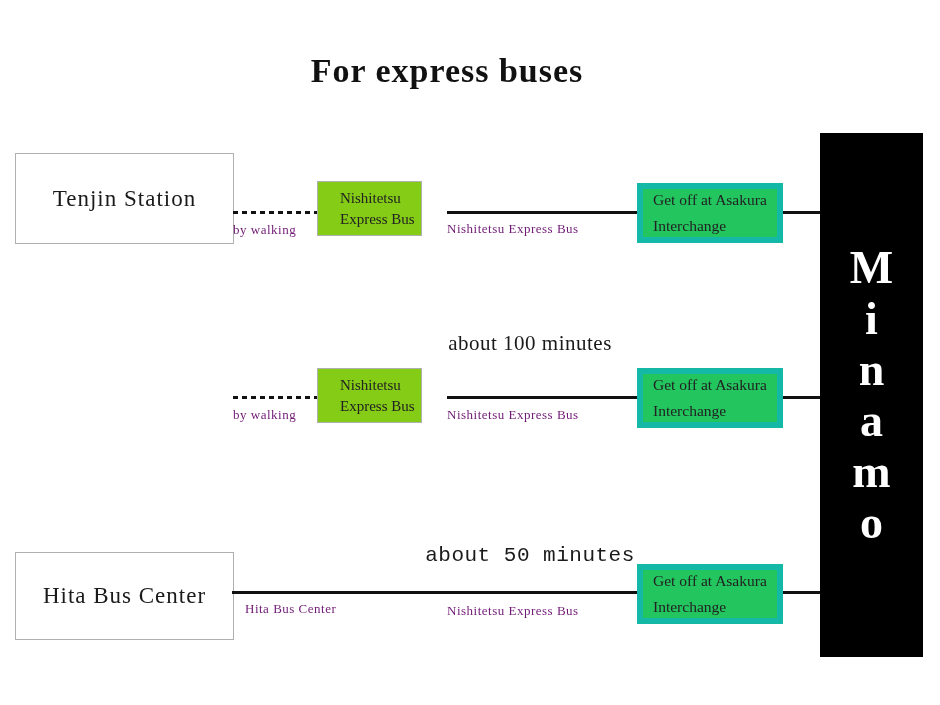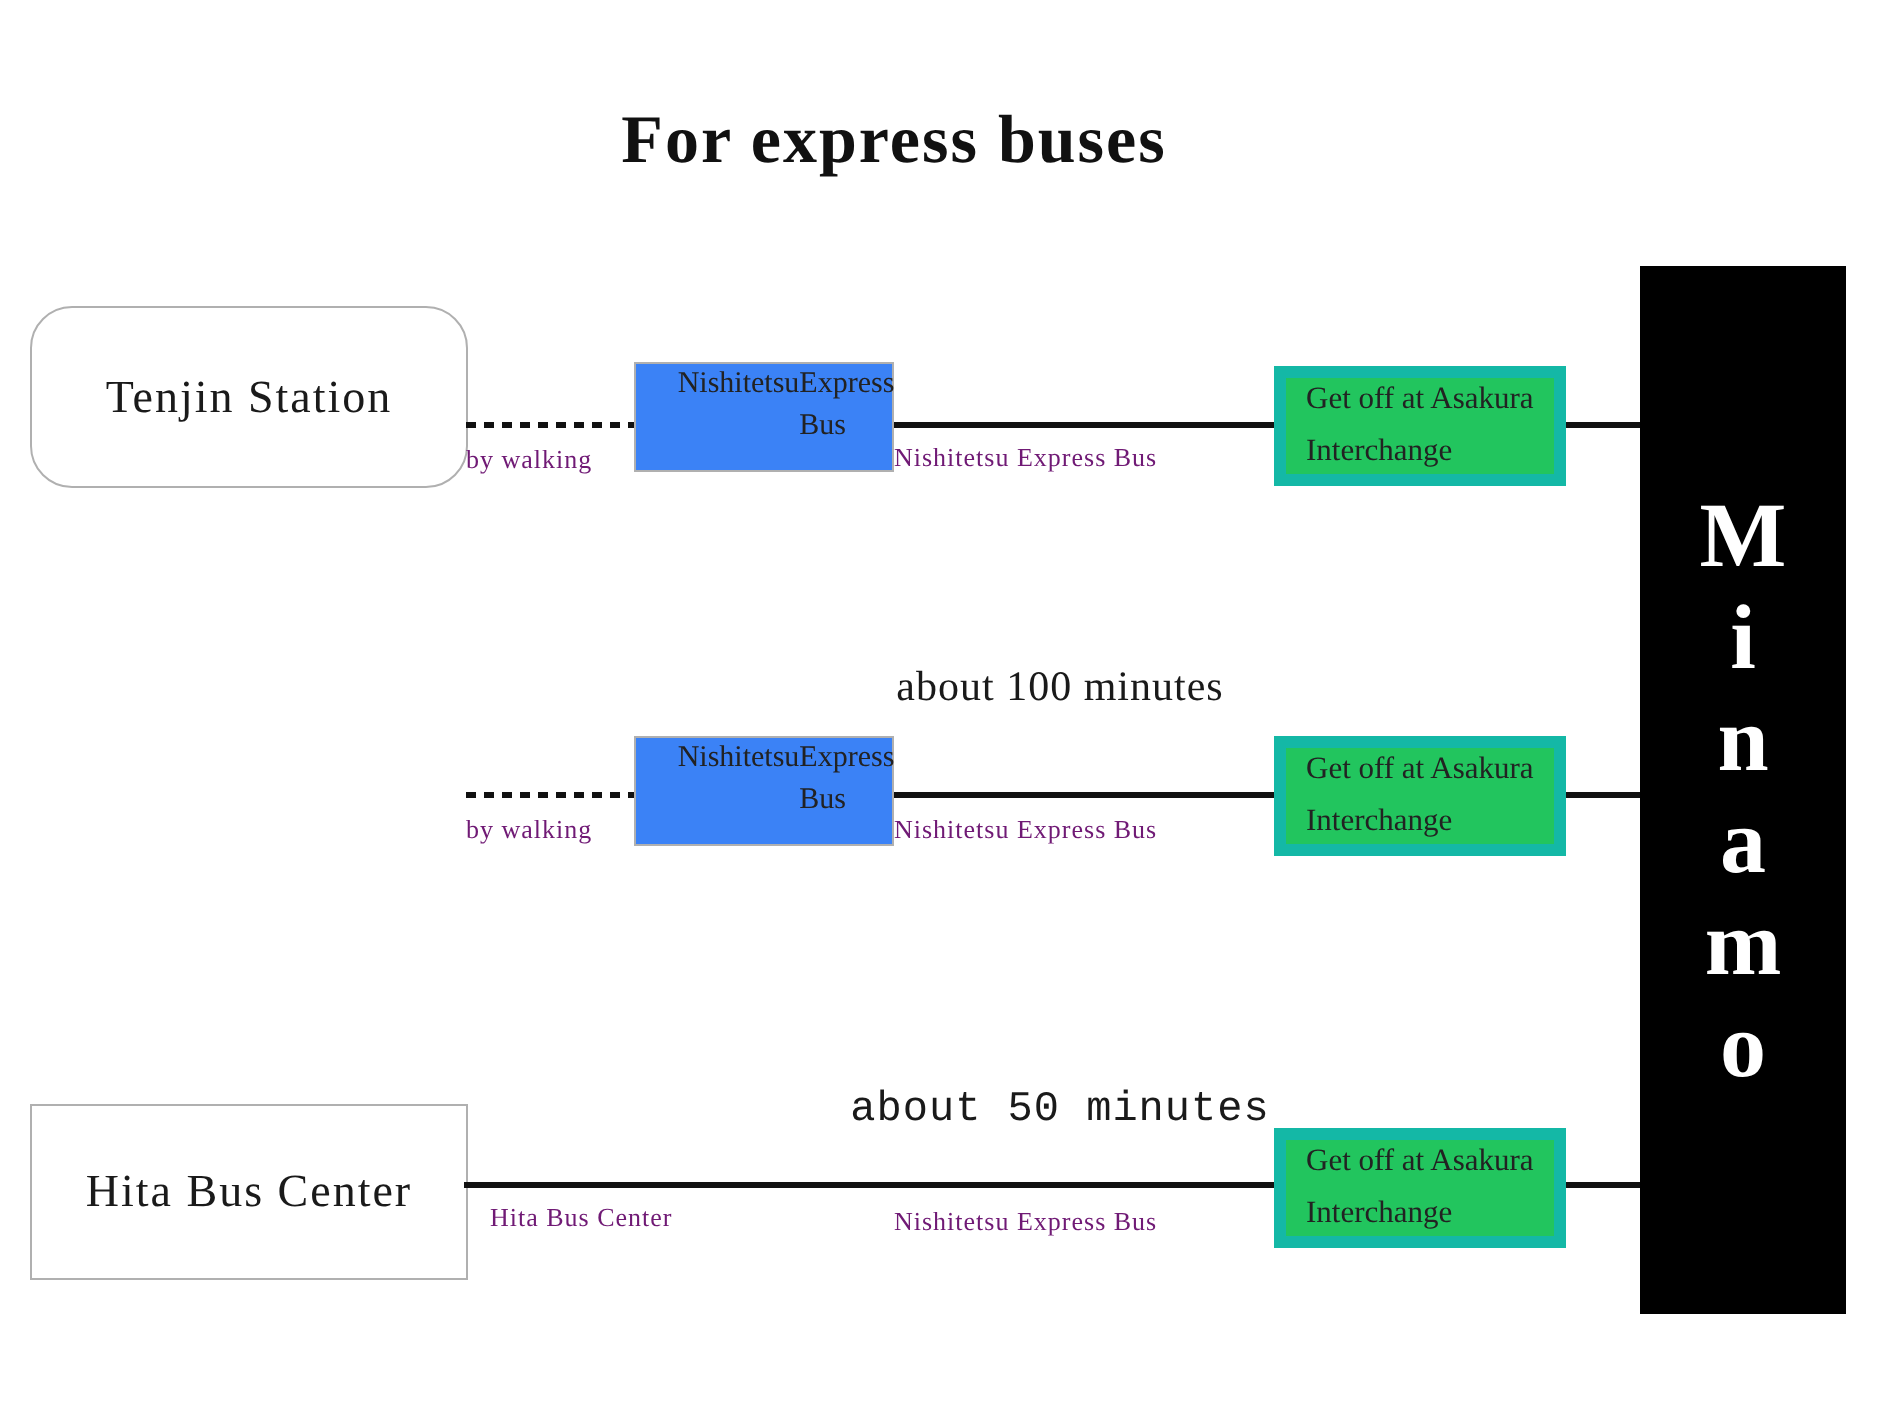--- a/index.html
+++ b/index.html
@@ -11,23 +11,23 @@
     position:absolute;top:52px;left:0;width:820px;text-align:center;
     font-size:34px;font-weight:bold;letter-spacing:1px;color:#111;padding-left:37px;
   }
   .origin-box{
     position:absolute;left:15px;width:217px;height:88px;
     border:1px solid #b0b0b0;background:#fff;
     display:flex;align-items:center;justify-content:center;
     font-size:23px;letter-spacing:1px;color:#1a1a1a;
   }
   .small-box{
-    position:absolute;left:317px;width:130px;height:55px;
-    border:1px solid #b0b0b0;background:#3b82f6;
-    display:flex;justify-content:center;
+    position:absolute;left:317px;width:105px;height:55px;
+    border:1px solid #b0b0b0;background:#84cc16;
+    display:flex;flex-direction:column;justify-content:center;
     padding-left:22px;box-sizing:border-box;
     font-size:15px;line-height:21px;color:#222;
   }
   .getoff-box{
     position:absolute;left:637px;width:146px;height:60px;
     border:6px solid #14b8a6;background:#22c55e;
     display:flex;flex-direction:column;justify-content:space-between;
     padding-left:10px;box-sizing:border-box;
     font-size:15.5px;line-height:22px;color:#222;
   }
@@ -51,21 +51,21 @@
     color:#fff;font-weight:bold;font-size:46px;line-height:51px;text-align:center;
   }
 </style>
 </head>
 <body>
 
 <div id="canvas">
 
   <div class="title">For express buses</div>
 
-  <div class="origin-box" style="top:153px;height:89px;border-radius:21px;">
+  <div class="origin-box" style="top:153px;height:89px;">
     <span>Tenjin Station</span>
   </div>
   <div class="dotline" style="top:211px;"></div>
   <div class="mini-label" style="left:233px;width:84px;top:222px;">by walking</div>
   <div class="small-box" style="top:181px;">
     <span>Nishitetsu</span>
     <span>Express Bus</span>
   </div>
   <div class="hline" style="left:447px;width:190px;top:211px;"></div>
   <div class="mini-label" style="left:447px;width:190px;top:221px;">Nishitetsu Express Bus</div>

